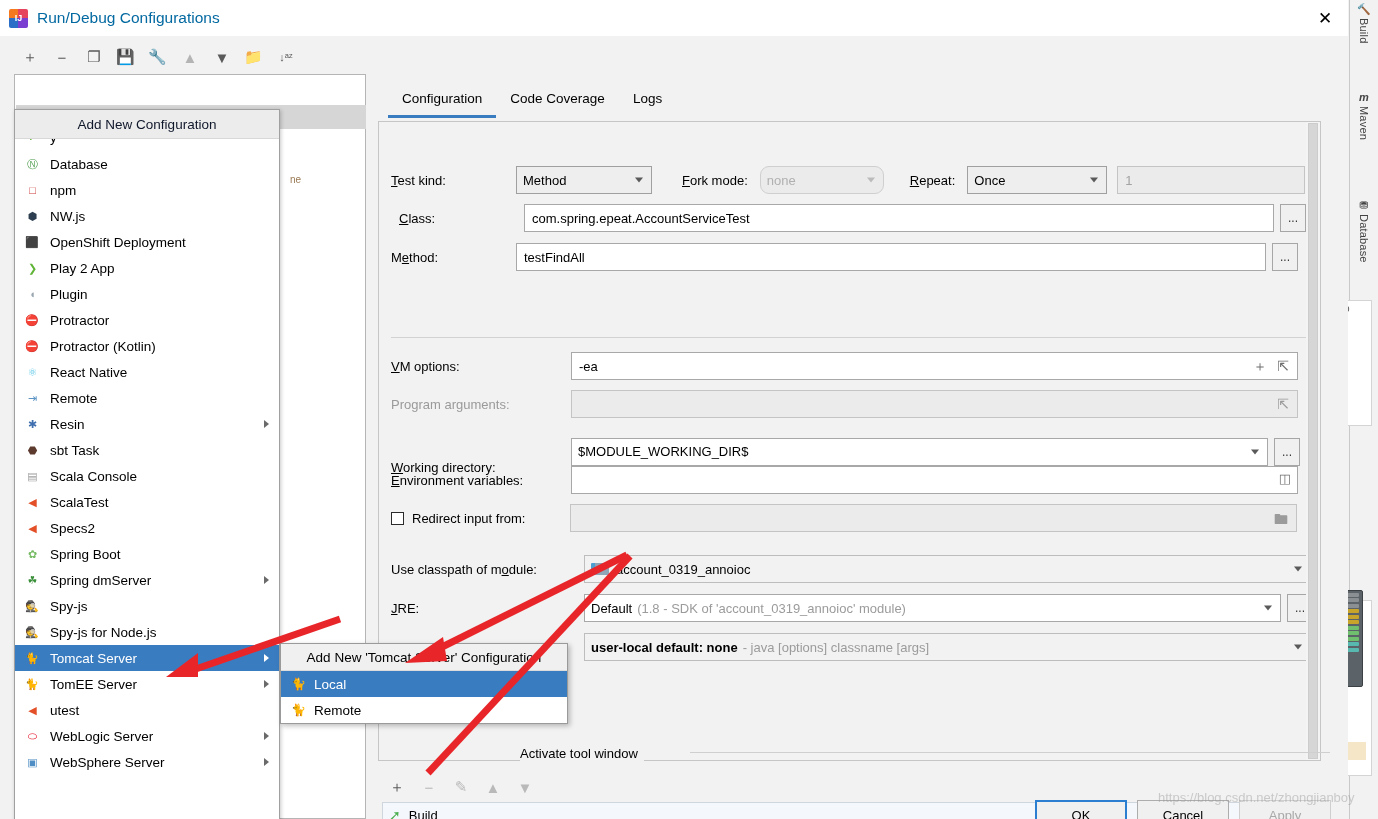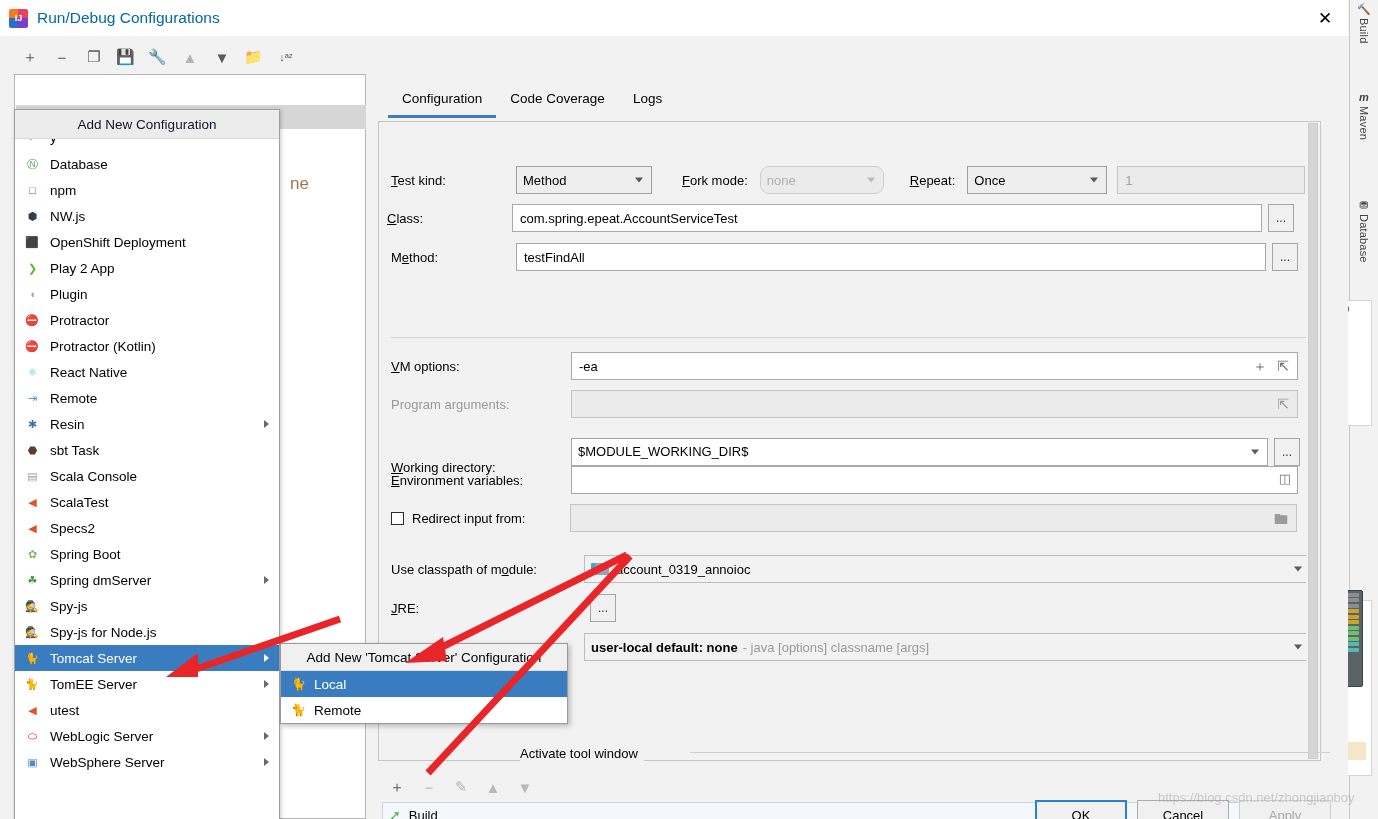--- a/index.html
+++ b/index.html
@@ -81,21 +81,21 @@
   }
   .tb-ico.dim{color:#b4b4b4;}
   #cfg-tree-panel{
     position:absolute;left:14px;top:38px;width:352px;height:745px;
     background:#ffffff;border:1px solid #b5b5b5;box-sizing:border-box;
   }
   #cfg-tree-row{
     position:absolute;left:1px;top:30px;width:350px;height:24px;background:#d6d6d6;
   }
   #cfg-tree-text{
-    position:absolute;left:290px;top:138px;font-size:17px;color:#9a7a54;
+    position:absolute;left:290px;top:138px;font-size:10px;color:#9a7a54;
   }
 
   
   #add-new-popup{
     position:absolute;left:14px;top:73px;width:266px;height:746px;
     background:#ffffff;border:1px solid #a0a0a0;box-sizing:border-box;
     box-shadow:1px 1px 4px rgba(0,0,0,.22);
     overflow:hidden;
   }
   #add-new-header{
@@ -440,21 +440,21 @@
           <span class="lbl" style="margin-left:26px;"><span class="u">R</span>epeat:</span>
           <div class="combo" style="width:140px;margin-left:12px;">
             <span>Once</span>
             <span class="arrow"></span>
           </div>
           <div class="ctl disabled" style="width:188px;margin-left:10px;">
             <span>1</span>
           </div>
         </div>
 
-        <div class="frow" style="left:8px;top:82px;">
+        <div class="frow" style="left:20px;top:82px;">
           <span class="lbl" style="width:125px;"><span class="u">C</span>lass:</span>
           <div class="ctl" style="width:750px;">
             <span>com.spring.epeat.AccountServiceTest</span>
           </div>
           <div class="ellipsis-btn" style="margin-left:6px;">...</div>
         </div>
 
         <div class="frow" style="left:12px;top:121px;">
           <span class="lbl" style="width:125px;">M<span class="u">e</span>thod:</span>
           <div class="ctl" style="width:750px;">
@@ -512,20 +512,25 @@
           <span class="lbl" style="width:193px;">Use classpath of m<span class="u">o</span>dule:</span>
           <div class="combo flat" style="width:727px;">
             <span style="display:inline-block;width:14px;height:12px;background:#8fa6b8;border-left:4px solid #4e9fd1;margin-right:7px;border-radius:1px;"></span>
             <span>account_0319_annoioc</span>
             <span class="arrow"></span>
           </div>
         </div>
 
         <div class="frow" style="left:12px;top:472px;">
           <span class="lbl" style="width:193px;"><span class="u">J</span>RE:</span>
+          <div class="combo white" style="width:697px;">
+            <span>Default</span>
+            <span class="grey" style="margin-left:5px;">(1.8 - SDK of 'account_0319_annoioc' module)</span>
+            <span class="arrow"></span>
+          </div>
           <div class="ellipsis-btn" style="margin-left:6px;">...</div>
         </div>
 
         <div class="frow" style="left:12px;top:511px;">
           <span class="lbl" style="width:193px;">Shorten command <span class="u">l</span>ine:</span>
           <div class="combo flat" style="width:727px;">
             <span style="font-weight:600;">user-local default: none</span>
             <span class="grey" style="margin-left:5px;">- java [options] classname [args]</span>
             <span class="arrow"></span>
           </div>

